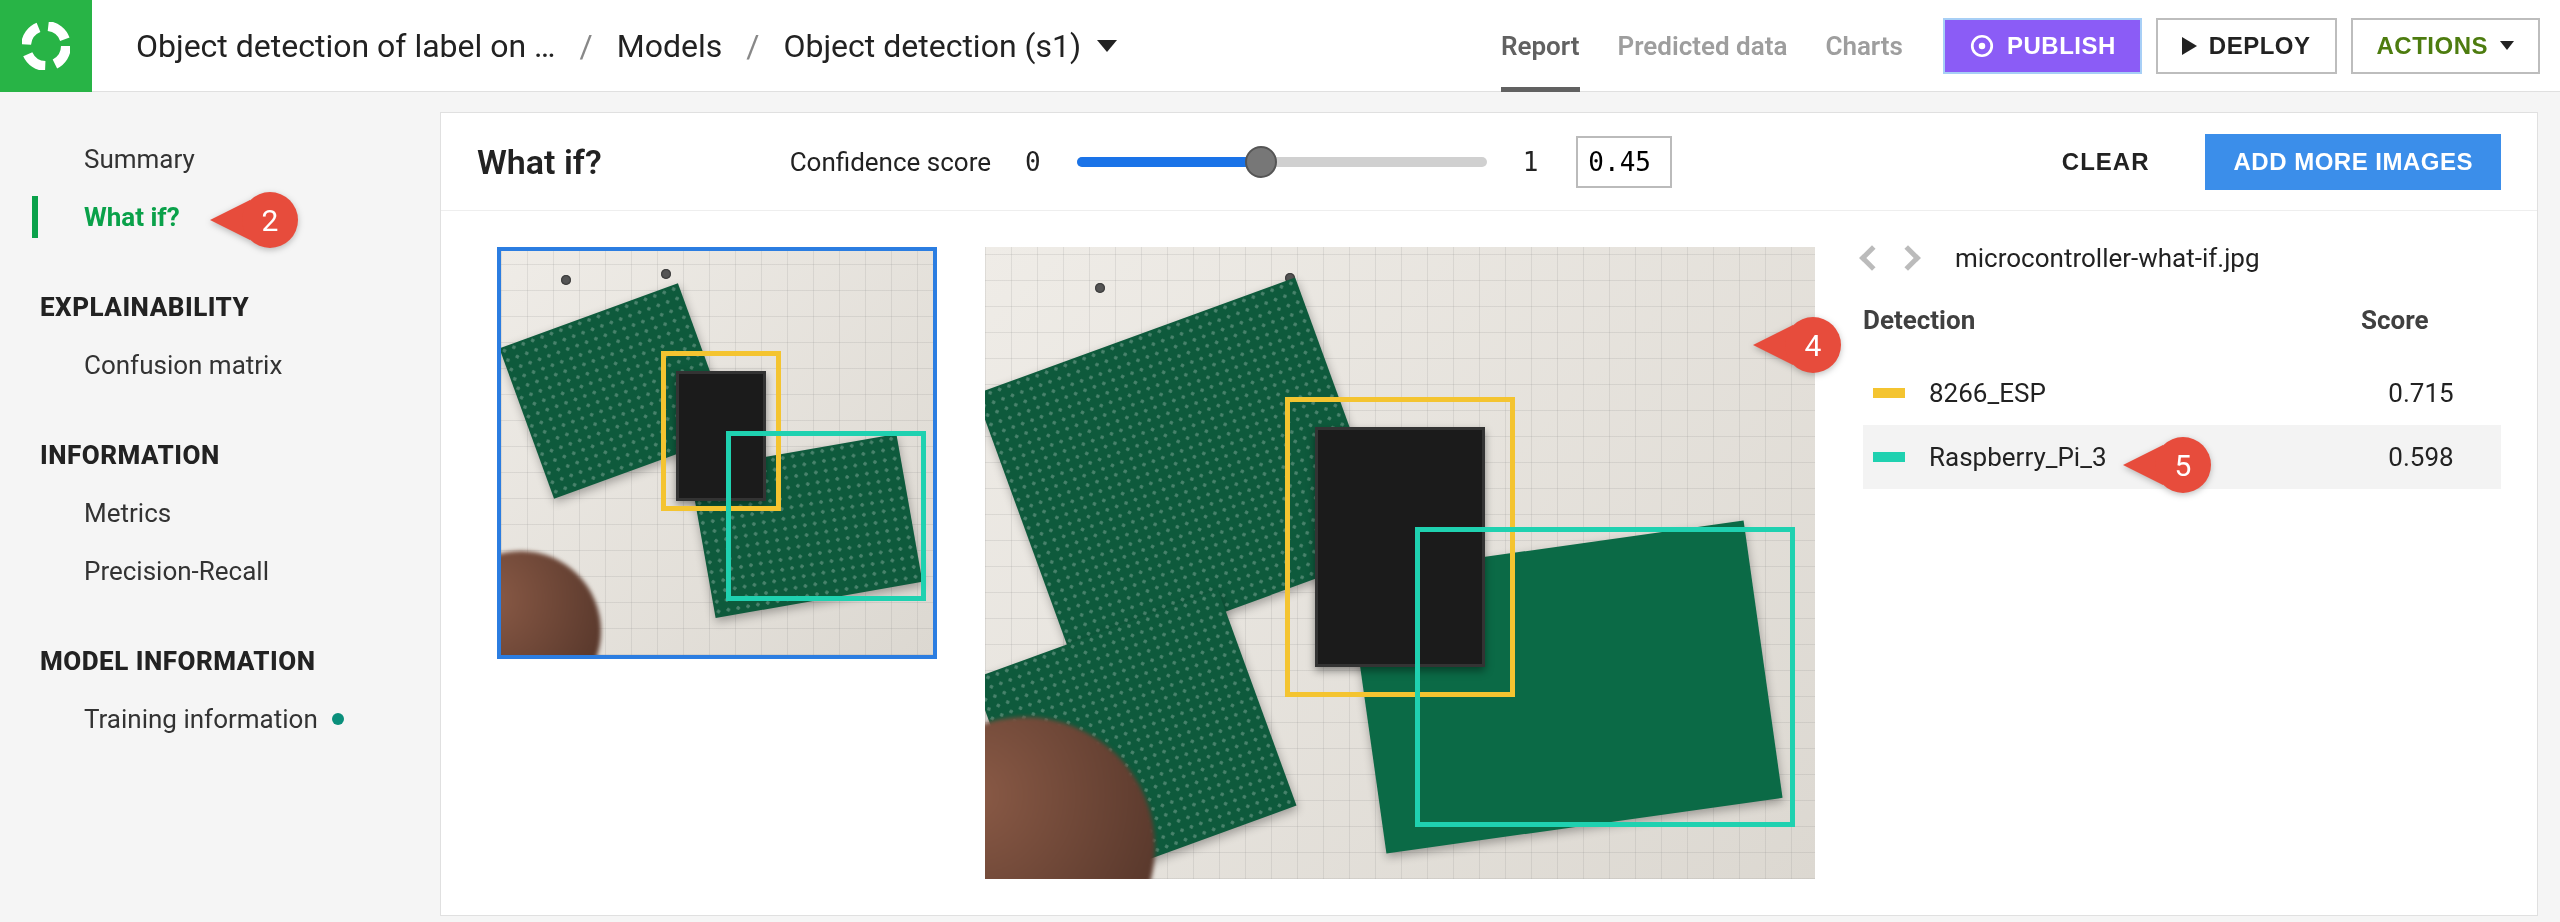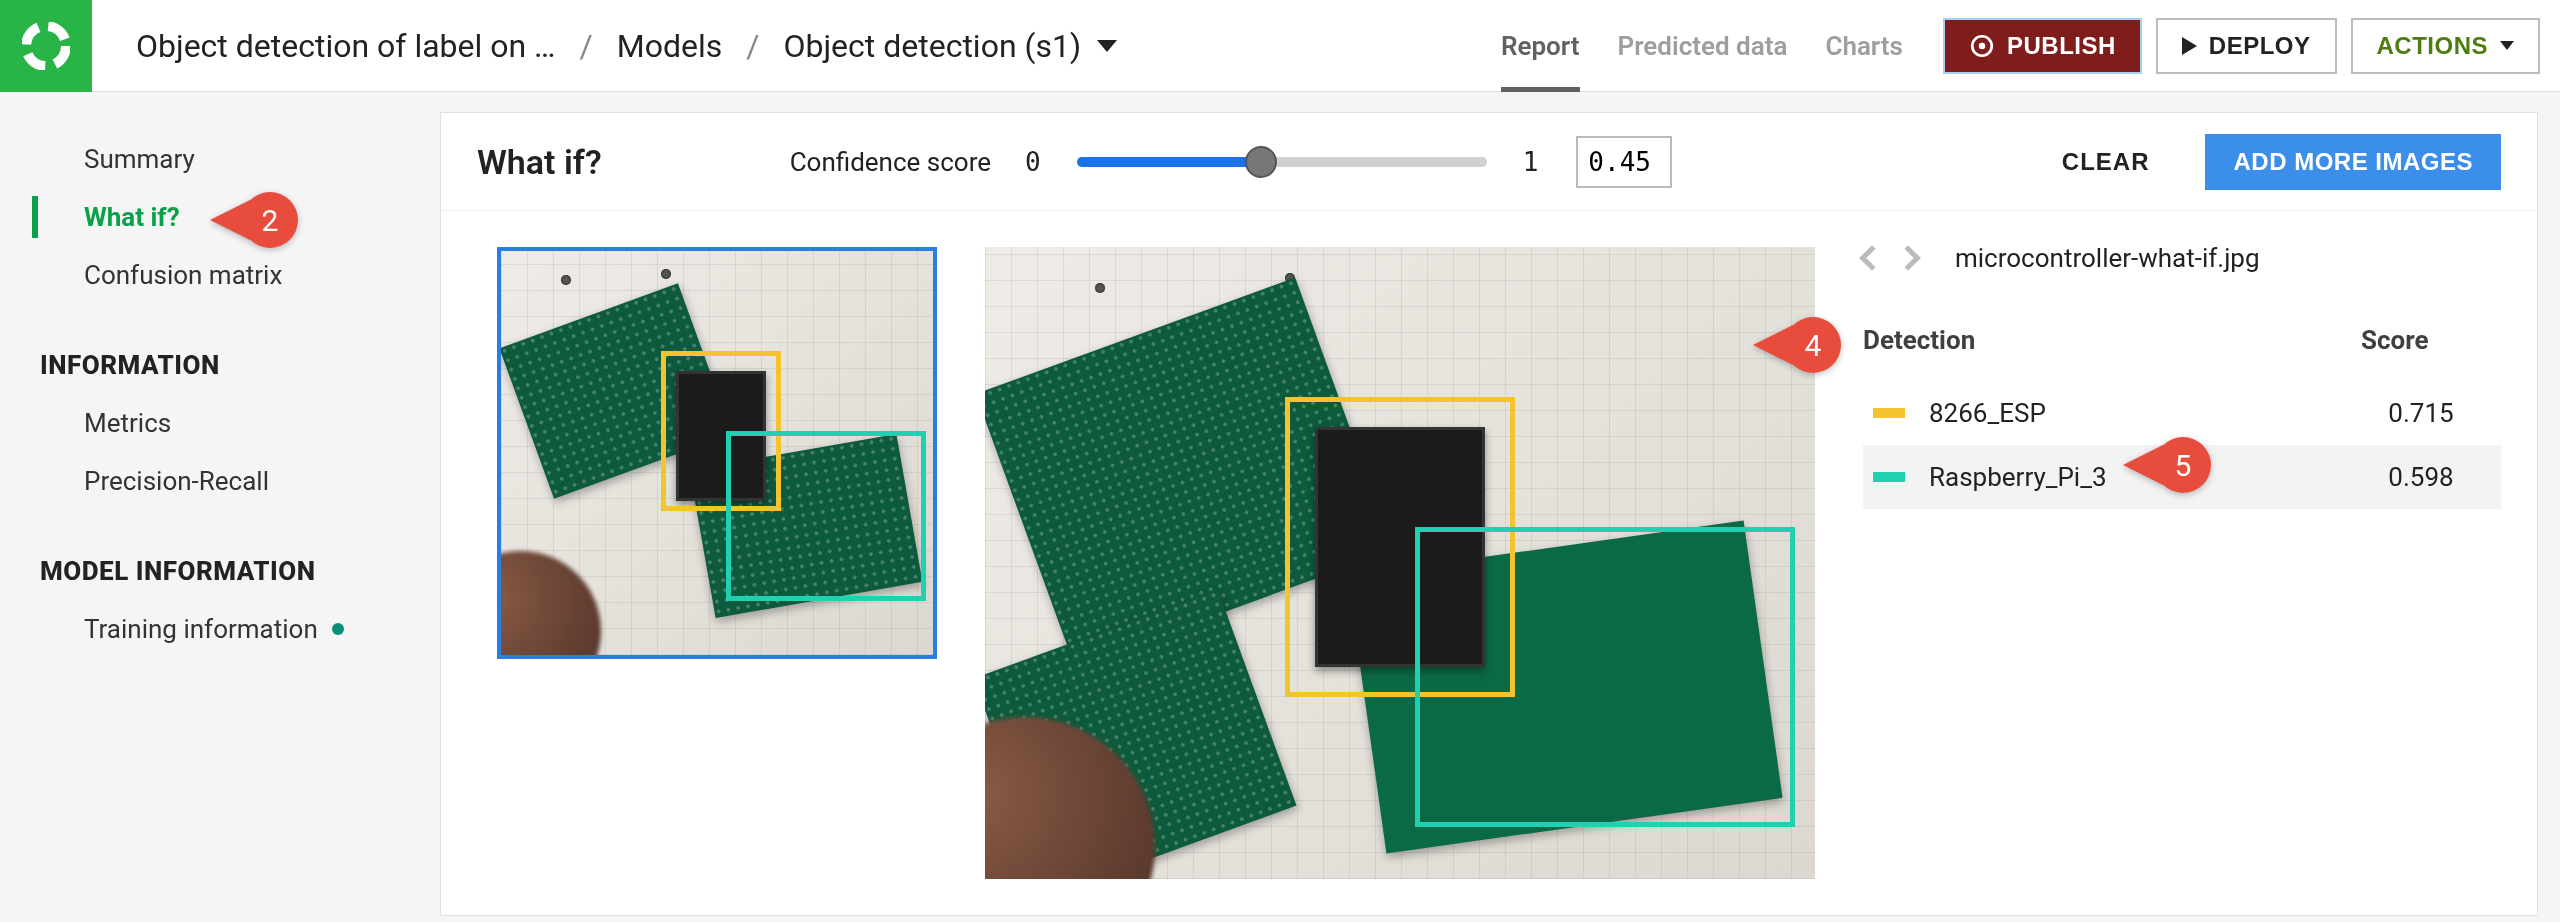--- a/index.html
+++ b/index.html
@@ -84,21 +84,21 @@
     gap: 12px;
     padding: 0 24px;
     font-size: 24px;
     font-weight: 700;
     letter-spacing: 0.5px;
     border: 2px solid #bdbdbd;
     background: #fff;
     cursor: pointer;
   }
   .btn-publish {
-    background: #7f1d1d;
+    background: #8b5cf6;
     border-color: #a7cff6;
     color: #fff;
     text-align: center;
   }
   .btn-deploy { color: #222; }
   .btn-actions { color: #4d7c0f; }
   .play-tri {
     width: 0; height: 0;
     border-top: 9px solid transparent;
     border-bottom: 9px solid transparent;
@@ -325,21 +325,21 @@
   .bbox.rpi { border-color: #1fd1b0; }
   
   .det-col {
     flex: 1;
     min-width: 560px;
   }
   .det-nav {
     display: flex;
     align-items: center;
     gap: 18px;
-    margin-bottom: 52px;
+    margin-bottom: 32px;
     margin-top: -4px;
   }
   .chev {
     width: 18px; height: 18px;
     border-left: 5px solid #bbb;
     border-bottom: 5px solid #bbb;
     display: inline-block;
   }
   .chev.left { transform: rotate(45deg); }
   .chev.right { transform: rotate(-135deg); }
@@ -430,20 +430,21 @@
 </div>
 
 <div class="body-row">
 
   <div class="sidebar" style="position:relative">
     <div class="sb-item">Summary</div>
     <div class="sb-item active">
       <span>What if?</span>
     </div>
 
+    <div class="sb-header">EXPLAINABILITY</div>
     <div class="sb-item">Confusion matrix</div>
 
     <div class="sb-header">INFORMATION</div>
     <div class="sb-item">Metrics</div>
     <div class="sb-item">Precision-Recall</div>
 
     <div class="sb-header">MODEL INFORMATION</div>
     <div class="sb-item">
       <span>Training information</span>
       <span class="sb-dot"></span>

